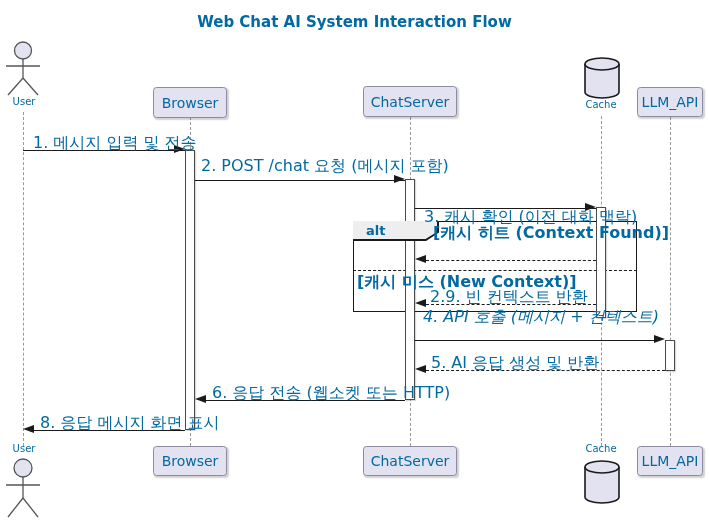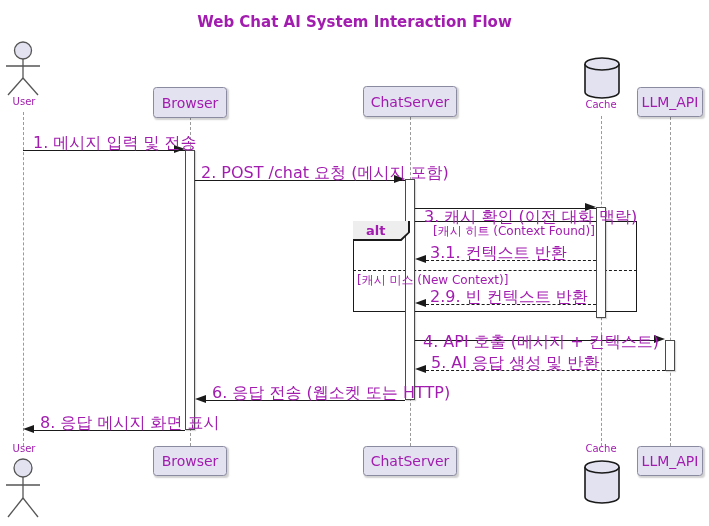--- a/index.html
+++ b/index.html
@@ -1,17 +1,17 @@
 <!DOCTYPE html>
 <html><head>
 <meta charset="utf-8">
 <style>
   html,body{margin:0;padding:0;background:#fff;}
   #diagram{position:relative;width:709px;height:526px;background:#ffffff;
-    font-family:"DejaVu Sans",sans-serif;color:#a21caf;overflow:hidden;}
+    font-family:"DejaVu Sans",sans-serif;color:#0369a1;overflow:hidden;}
 
   .title{position:absolute;left:0;top:13px;width:100%;text-align:center;
     font-weight:bold;font-size:15px;z-index:7;}
 
   .pbox{position:absolute;box-sizing:border-box;background:#E2E2F0;
     border:1px solid #8a8aa0;border-radius:3.5px;display:flex;align-items:center;
     justify-content:center;font-size:14px;z-index:6;
     box-shadow:1.5px 1.5px 1.5px rgba(0,0,0,.18);}
 
   .plabel{position:absolute;font-size:10px;white-space:nowrap;z-index:6;
@@ -26,21 +26,21 @@
   .frame-divider{position:absolute;height:0;border-top:1px dashed #1a1a1a;z-index:2;}
 
   .pent-outer{position:absolute;background:#1a1a1a;z-index:4;
     clip-path:polygon(0 0,100% 0,100% 58%,85% 100%,0 100%);}
   .pent-inner{position:absolute;left:0;top:0;width:calc(100% - 1.6px);
     height:calc(100% - 1.6px);background:#eeeeee;
     clip-path:polygon(0 0,100% 0,100% 58%,85% 100%,0 100%);
     display:flex;align-items:center;font-weight:bold;font-size:13px;
     padding-left:13px;box-sizing:border-box;}
 
-  .guard{position:absolute;font-weight:normal;font-size:12px;white-space:nowrap;z-index:4;}
+  .guard{position:absolute;font-weight:bold;font-size:16px;white-space:nowrap;z-index:4;}
 
   .mline{position:absolute;height:0;border-top:1.2px solid #1a1a1a;z-index:5;}
   .mline.ret{border-top:1.1px dashed #1a1a1a;}
   .ahead{position:absolute;width:0;height:0;z-index:5;}
   .ahead.r{border-left:11px solid #1a1a1a;border-top:4.5px solid transparent;
     border-bottom:4.5px solid transparent;}
   .ahead.l{border-right:11px solid #1a1a1a;border-top:4.5px solid transparent;
     border-bottom:4.5px solid transparent;}
   .mlabel{position:absolute;font-size:16px;white-space:nowrap;z-index:5;}
 
@@ -60,49 +60,48 @@
   <div class="lifeline" style="left:670px;top:117px;height:329px;"></div>
 
   <div class="frame" style="left:353px;top:221px;width:284px;height:91px;"></div>
   <div class="frame-divider" style="left:353px;top:270px;width:284px;"></div>
 
   <div class="act" style="left:185px;top:150px;height:280px;"></div>
   <div class="act" style="left:405px;top:179px;height:221px;"></div>
   <div class="act" style="left:596px;top:207px;height:111px;"></div>
   <div class="act" style="left:665px;top:340px;height:31px;"></div>
 
-  <div class="pent-outer" style="left:353px;top:221px;width:57px;height:20px;">
+  <div class="pent-outer" style="left:353px;top:221px;width:57px;height:20px;padding-left:29px;">
     <div class="pent-inner">alt</div>
   </div>
   <div class="guard" style="left:433px;top:223px;">[캐시 히트 (Context Found)]</div>
   <div class="guard" style="left:357px;top:272px;">[캐시 미스 (New Context)]</div>
 
   <div class="mline" style="left:23px;top:150px;width:162px;"></div>
   <div class="ahead r" style="left:174px;top:145px;"></div>
   <div class="mlabel" style="left:33px;top:133px;">1. 메시지 입력 및 전송</div>
 
   <div class="mline" style="left:195px;top:180px;width:210px;"></div>
   <div class="ahead r" style="left:394px;top:175px;"></div>
-  <div class="mlabel" style="left:201px;top:163px;">2. POST /chat 요청 (메시지 포함)</div>
+  <div class="mlabel" style="left:201px;top:156px;">2. POST /chat 요청 (메시지 포함)</div>
 
   <div class="mline" style="left:415px;top:208px;width:181px;"></div>
   <div class="ahead r" style="left:585px;top:203px;"></div>
   <div class="mlabel" style="left:424px;top:191px;margin-top:16px;">3. 캐시 확인 (이전 대화 맥락)</div>
 
   <div class="mline ret" style="left:426px;top:260px;width:170px;"></div>
   <div class="ahead l" style="left:415px;top:255px;"></div>
-  <div class="mlabel" style="left:430px;top:243px;">3.1. 컨텍스트 반환</div>
 
   <div class="mline ret" style="left:426px;top:304px;width:170px;"></div>
   <div class="ahead l" style="left:415px;top:299px;"></div>
   <div class="mlabel" style="left:430px;top:287px;">2.9. 빈 컨텍스트 반환</div>
 
   <div class="mline" style="left:415px;top:340px;width:239px;"></div>
   <div class="ahead r" style="left:654px;top:335px;"></div>
-  <div class="mlabel" style="left:423px;top:332px;">4. API 호출 (메시지 + 컨텍스트)</div>
+  <div class="mlabel" style="left:423px;top:307px;font-style:italic;">4. API 호출 (메시지 + 컨텍스트)</div>
 
   <div class="mline ret" style="left:426px;top:370px;width:239px;"></div>
   <div class="ahead l" style="left:415px;top:365px;"></div>
   <div class="mlabel" style="left:431px;top:353px;">5. AI 응답 생성 및 반환</div>
 
   <div class="mline" style="left:206px;top:400px;width:199px;"></div>
   <div class="ahead l" style="left:195px;top:395px;"></div>
   <div class="mlabel" style="left:212px;top:383px;">6. 응답 전송 (웹소켓 또는 HTTP)</div>
 
   <div class="mline" style="left:34px;top:430px;width:151px;"></div>

